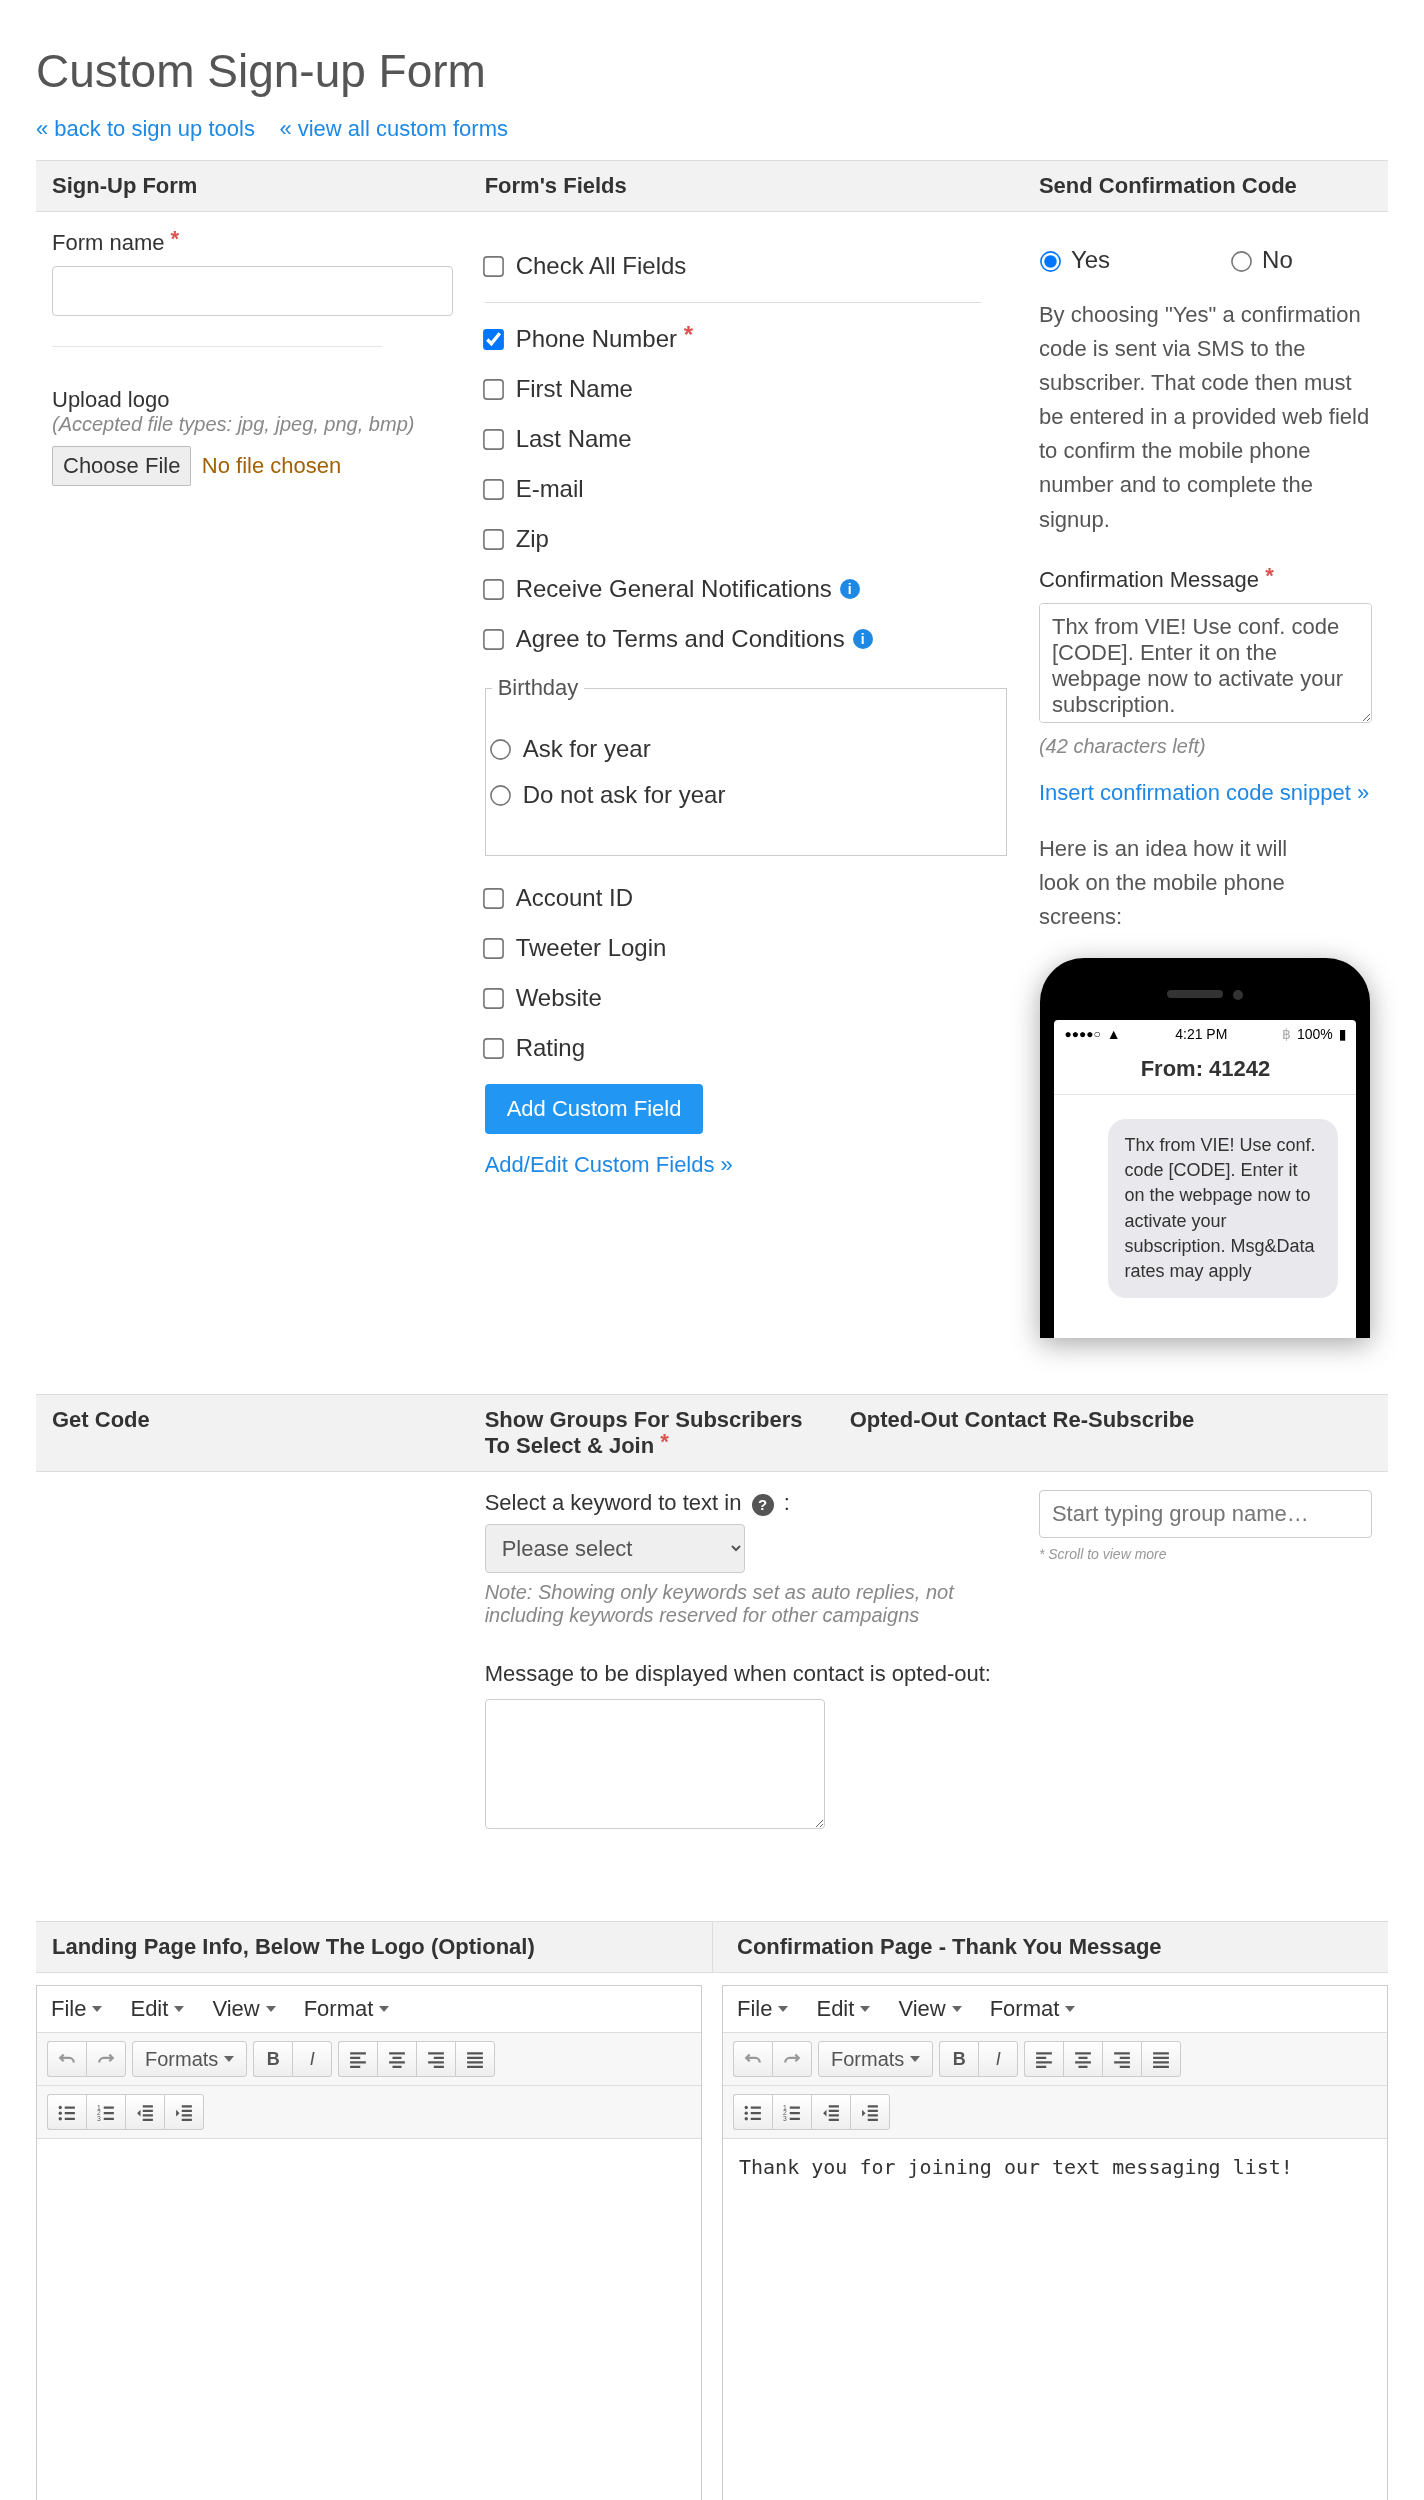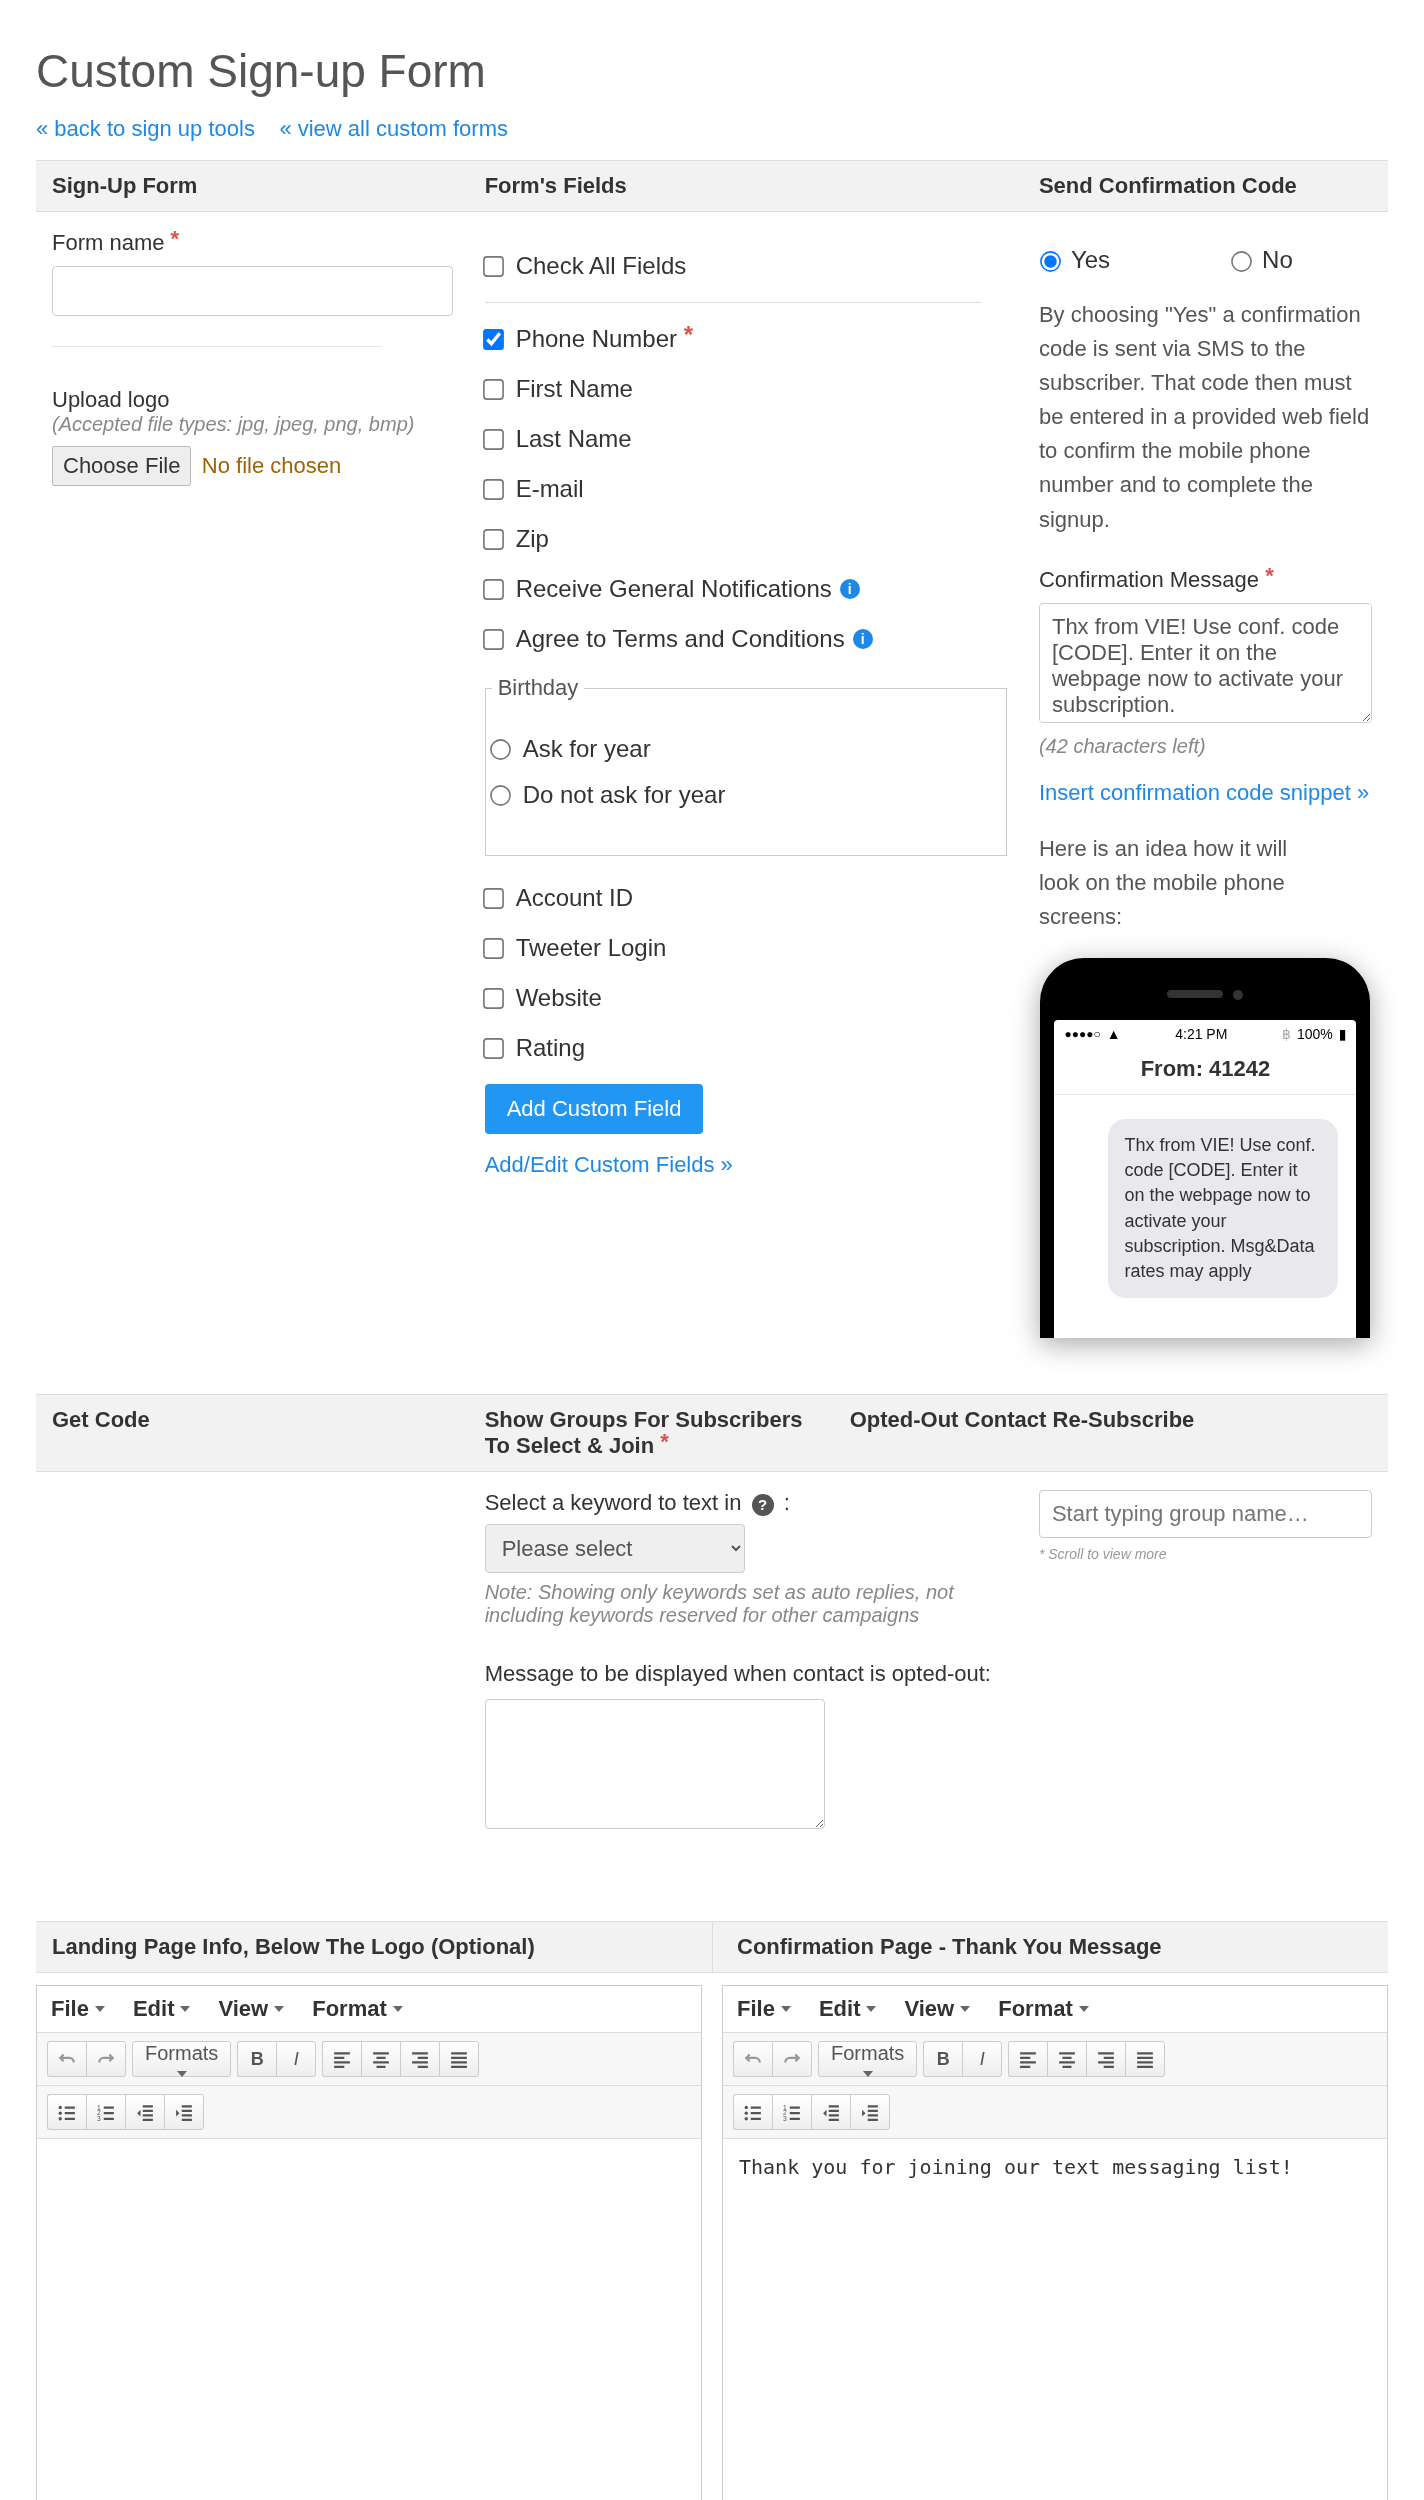--- a/index.html
+++ b/index.html
@@ -52,24 +52,24 @@
   .bubble{background:#e8e8ed;color:#333;border-radius:18px;padding:14px 16px;font-size:18px;line-height:1.4;margin:24px 18px 40px 54px;}
   
   .kw-select{width:260px;}
   .big-textarea{width:340px;height:130px;margin-top:12px;}
   .group-input{width:365px;}
   .scroll-note{font-size:14px;font-style:italic;color:#999;margin-top:8px;}
   .q-icon{display:inline-flex;align-items:center;justify-content:center;width:22px;height:22px;border-radius:50%;background:#555;color:#fff;font-size:15px;font-weight:bold;margin:0 4px;}
   
   .editor{border:1px solid #ccc;background:#fff;}
   .menubar{display:flex;border-bottom:1px solid #ddd;background:#fff;}
-  .menubar .mitem{padding:10px 14px;font-size:22px;color:#333;display:flex;align-items:center;gap:6px;cursor:pointer;font-weight:bold;}
+  .menubar .mitem{padding:10px 14px;font-size:22px;color:#333;display:flex;align-items:center;gap:6px;cursor:pointer;}
   .caret{width:0;height:0;border-left:5px solid transparent;border-right:5px solid transparent;border-top:6px solid #666;}
   .toolbar{display:flex;align-items:center;padding:8px 10px;gap:6px;background:#f7f7f7;border-bottom:1px solid #ddd;flex-wrap:wrap;}
-  .tbtn{border:1px solid #ccc;background:linear-gradient(#fff,#eee);width:38px;height:34px;border-radius:3px;display:flex;align-items:center;justify-content:center;font-size:18px;color:#555;cursor:pointer;flex-direction:column;}
+  .tbtn{border:1px solid #ccc;background:linear-gradient(#fff,#eee);width:38px;height:34px;border-radius:3px;display:flex;align-items:center;justify-content:center;font-size:18px;color:#555;cursor:pointer;}
   .tbtn.wide{width:auto;padding:0 12px;gap:6px;font-size:20px;}
   .tgroup{display:flex;gap:0;}
   .tgroup .tbtn{border-radius:0;border-right:none;}
   .tgroup .tbtn:first-child{border-radius:3px 0 0 3px;}
   .tgroup .tbtn:last-child{border-radius:0 3px 3px 0;border-right:1px solid #ccc;}
   .toolbar2{display:flex;align-items:center;padding:8px 10px;gap:6px;background:#f7f7f7;border-bottom:1px solid #ddd;}
   .editarea{min-height:560px;padding:16px;font-family:monospace;font-size:20px;color:#333;}
   .hr-thin{height:1px;background:#ddd;margin:14px 0 6px;}
   svg.icon{width:18px;height:18px;}
 </style>

